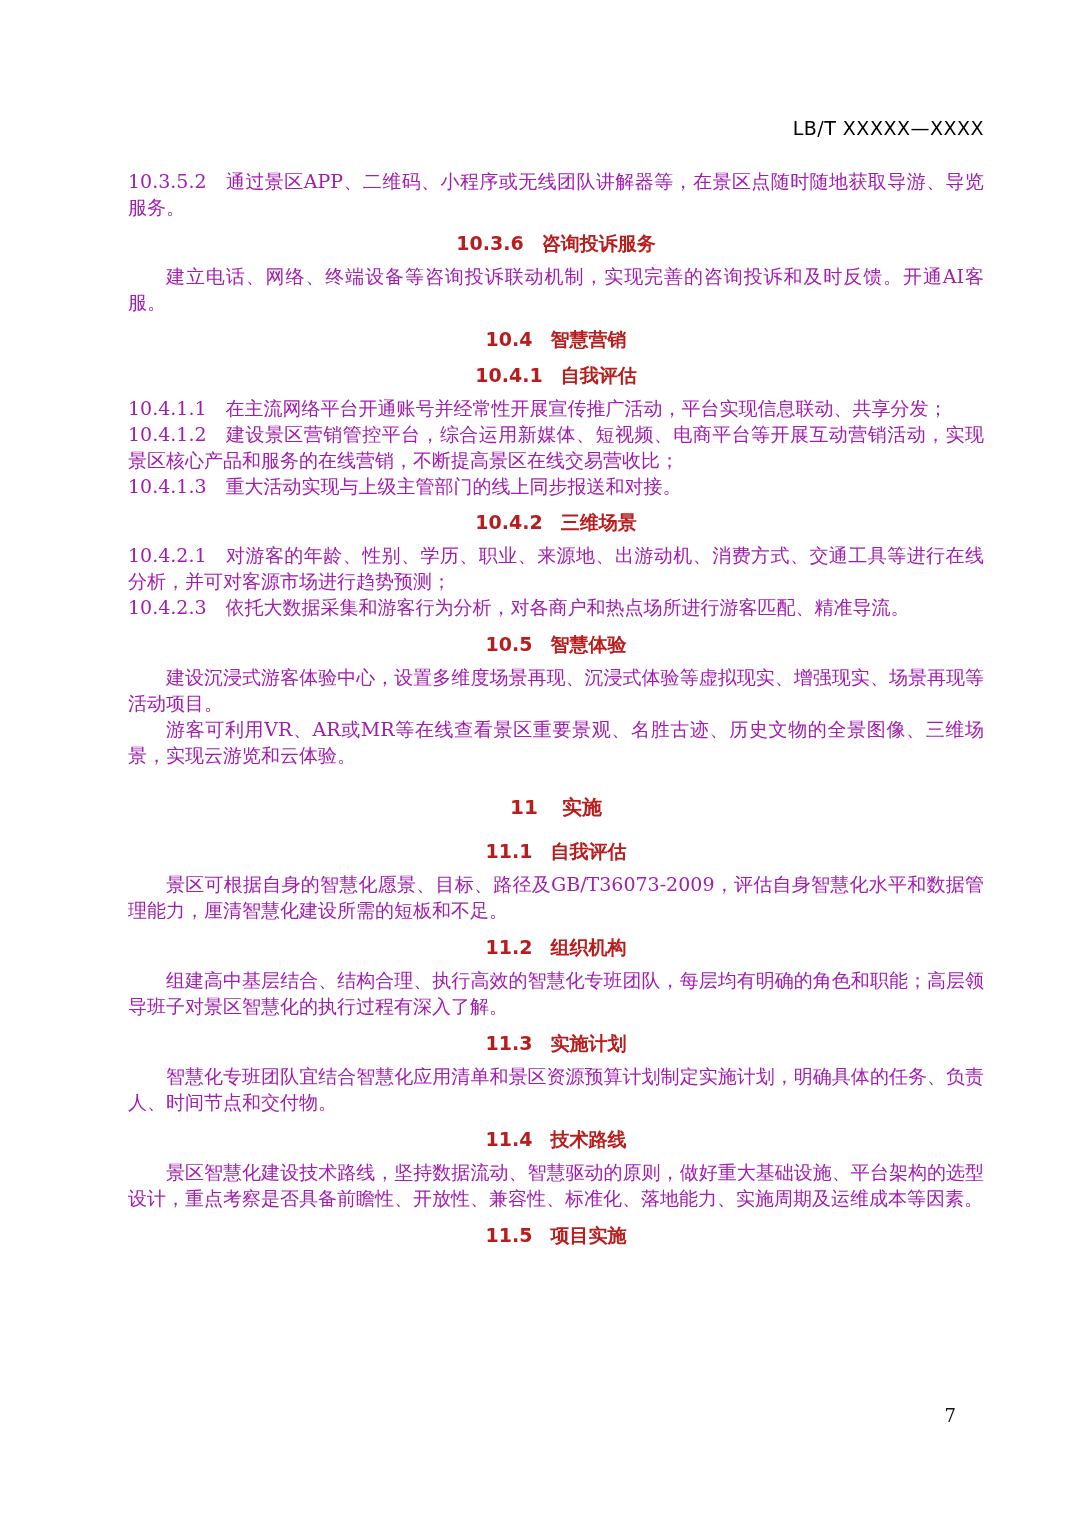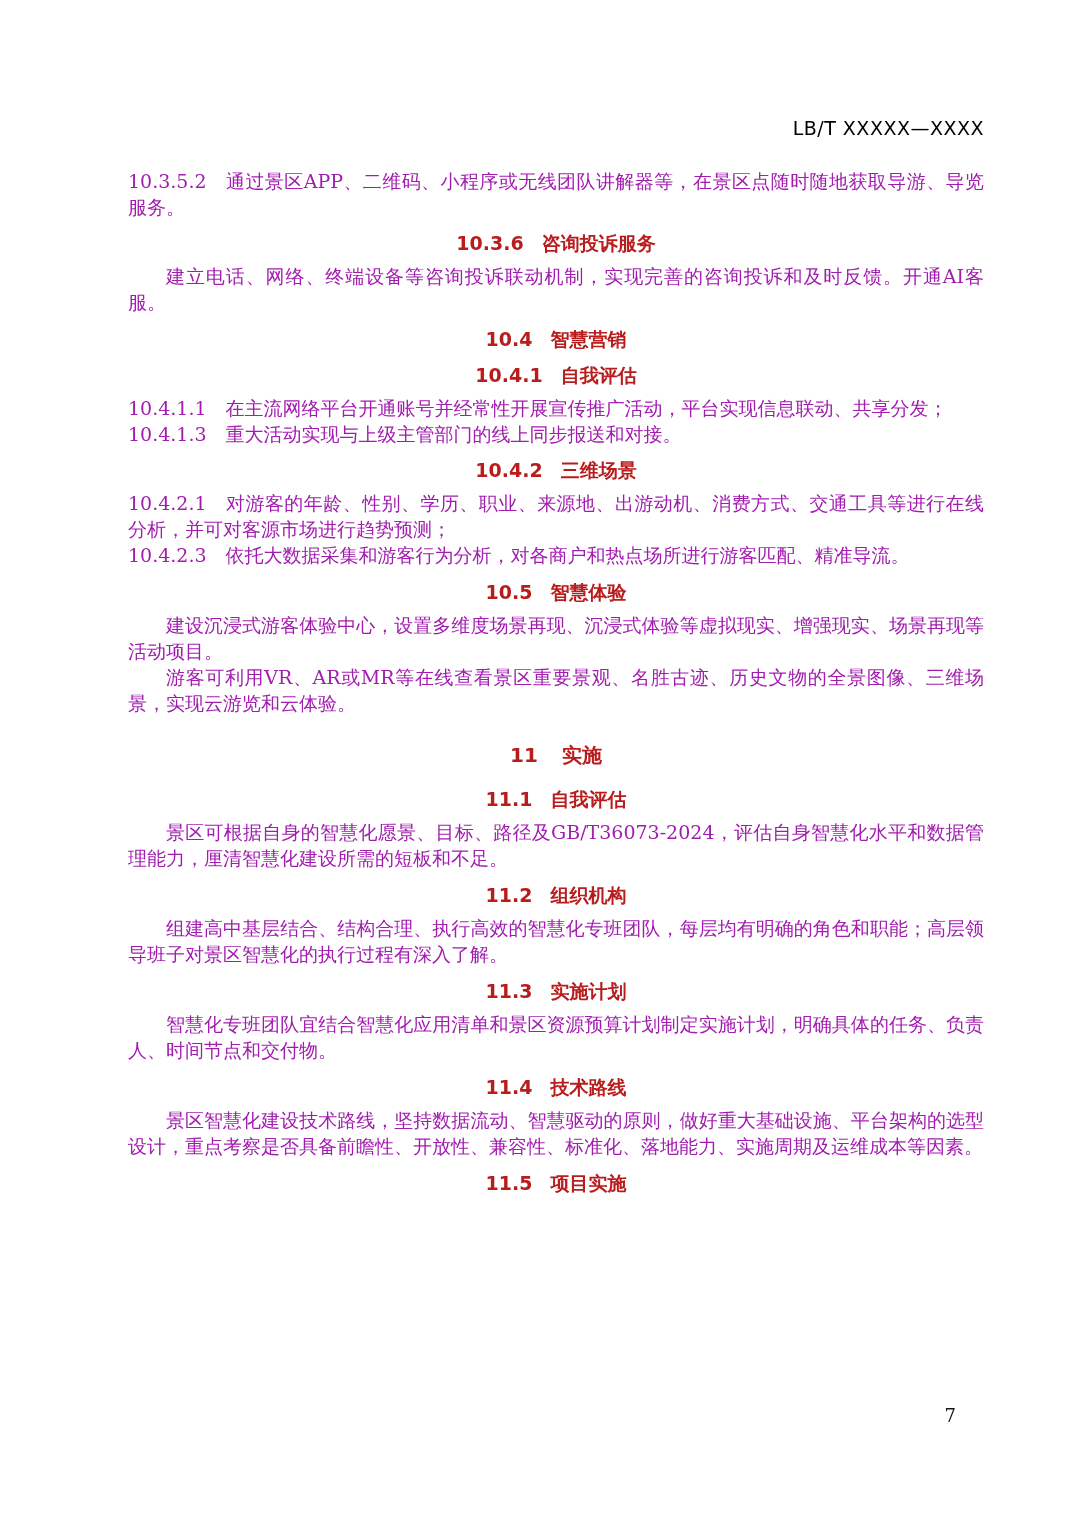--- a/index.html
+++ b/index.html
@@ -54,30 +54,31 @@
   <div class="header">
     <span class="doccode">LB/T XXXXX—XXXX</span>
   </div>
   <div class="content">
       <p class="blk clause"><span class="num">10.3.5.2</span><span class="txt">通过景区APP、二维码、小程序或无线团队讲解器等，在景区点随时随地获取导游、导览服务。</span></p>
       <div class="blk h3"><span class="num">10.3.6</span><span class="txt">咨询投诉服务</span></div>
       <p class="blk para"><span class="txt">建立电话、网络、终端设备等咨询投诉联动机制，实现完善的咨询投诉和及时反馈。开通AI客服。</span></p>
       <div class="blk h2"><span class="num">10.4</span><span class="txt">智慧营销</span></div>
       <div class="blk h3"><span class="num">10.4.1</span><span class="txt">自我评估</span></div>
       <p class="blk clause"><span class="num">10.4.1.1</span><span class="txt">在主流网络平台开通账号并经常性开展宣传推广活动，平台实现信息联动、共享分发；</span></p>
+      <p class="blk clause"><span class="num">10.4.1.2</span><span class="txt">建设景区营销管控平台，综合运用新媒体、短视频、电商平台等开展互动营销活动，实现景区核心产品和服务的在线营销，不断提高景区在线交易营收比；</span></p>
       <p class="blk clause"><span class="num">10.4.1.3</span><span class="txt">重大活动实现与上级主管部门的线上同步报送和对接。</span></p>
       <div class="blk h3"><span class="num">10.4.2</span><span class="txt">三维场景</span></div>
       <p class="blk clause"><span class="num">10.4.2.1</span><span class="txt">对游客的年龄、性别、学历、职业、来源地、出游动机、消费方式、交通工具等进行在线分析，并可对客源市场进行趋势预测；</span></p>
       <p class="blk clause"><span class="num">10.4.2.3</span><span class="txt">依托大数据采集和游客行为分析，对各商户和热点场所进行游客匹配、精准导流。</span></p>
       <div class="blk h2"><span class="num">10.5</span><span class="txt">智慧体验</span></div>
       <p class="blk para"><span class="txt">建设沉浸式游客体验中心，设置多维度场景再现、沉浸式体验等虚拟现实、增强现实、场景再现等活动项目。</span></p>
       <p class="blk para"><span class="txt">游客可利用VR、AR或MR等在线查看景区重要景观、名胜古迹、历史文物的全景图像、三维场景，实现云游览和云体验。</span></p>
       <div class="blk h1"><span class="num">11</span><span class="txt">实施</span></div>
       <div class="blk h2"><span class="num">11.1</span><span class="txt">自我评估</span></div>
-      <p class="blk para"><span class="txt">景区可根据自身的智慧化愿景、目标、路径及GB/T36073-2024，评估自身智慧化水平和数据管理能力，厘清智慧化建设所需的短板和不足。</span></p>
+      <p class="blk para"><span class="txt">景区可根据自身的智慧化愿景、目标、路径及GB/T36073-2009，评估自身智慧化水平和数据管理能力，厘清智慧化建设所需的短板和不足。</span></p>
       <div class="blk h2"><span class="num">11.2</span><span class="txt">组织机构</span></div>
       <p class="blk para"><span class="txt">组建高中基层结合、结构合理、执行高效的智慧化专班团队，每层均有明确的角色和职能；高层领导班子对景区智慧化的执行过程有深入了解。</span></p>
       <div class="blk h2"><span class="num">11.3</span><span class="txt">实施计划</span></div>
       <p class="blk para"><span class="txt">智慧化专班团队宜结合智慧化应用清单和景区资源预算计划制定实施计划，明确具体的任务、负责人、时间节点和交付物。</span></p>
       <div class="blk h2"><span class="num">11.4</span><span class="txt">技术路线</span></div>
       <p class="blk para"><span class="txt">景区智慧化建设技术路线，坚持数据流动、智慧驱动的原则，做好重大基础设施、平台架构的选型设计，重点考察是否具备前瞻性、开放性、兼容性、标准化、落地能力、实施周期及运维成本等因素。</span></p>
       <div class="blk h2"><span class="num">11.5</span><span class="txt">项目实施</span></div>
     </div>
   <div class="footer">
     <span class="pagenum">7</span>

